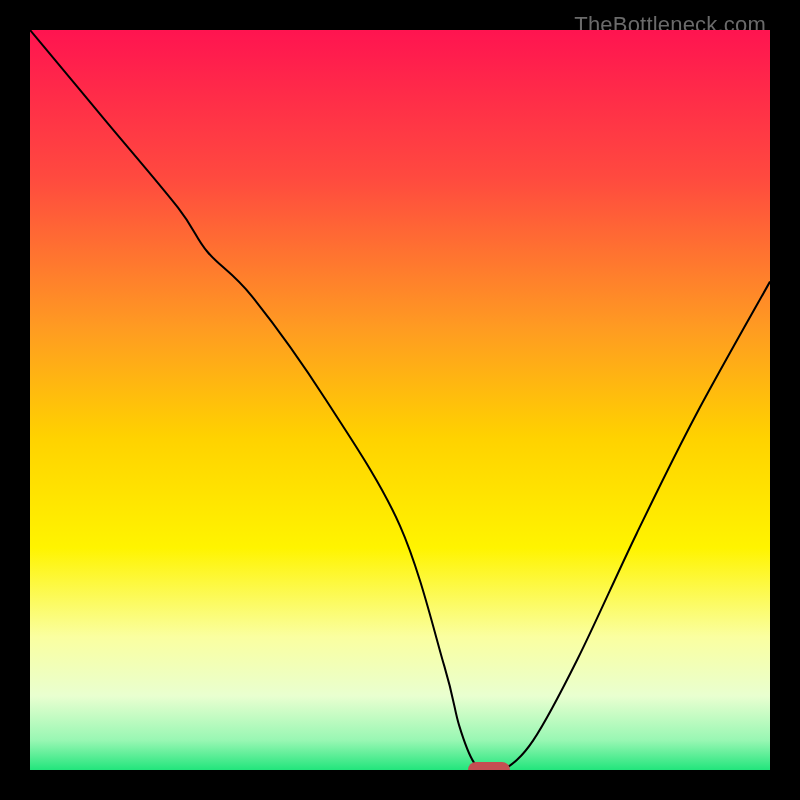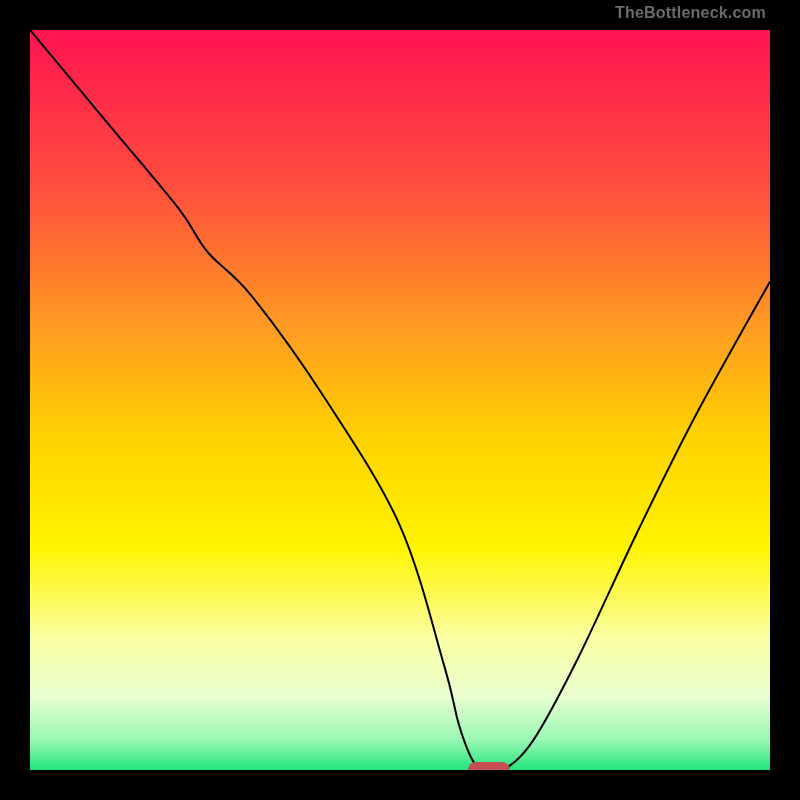--- a/index.html
+++ b/index.html
@@ -24,24 +24,24 @@
     width: 740px;
     height: 740px;
     overflow: hidden;
   }
   .gradient {
     position: absolute;
     left: 0; top: 0; right: 0; bottom: 0;
   }
   .watermark {
     position: absolute;
-    top: 4px;
+    top: 12px;
     right: 34px;
-    font-size: 16px;
-    font-weight: 700;
+    font-size: 22px;
+    font-weight: 400;
     color: #6a6a6a;
     letter-spacing: 0.2px;
   }
   svg.curve {
     position: absolute;
     left: 0; top: 0;
     width: 100%; height: 100%;
   }
   .marker {
     position: absolute;

